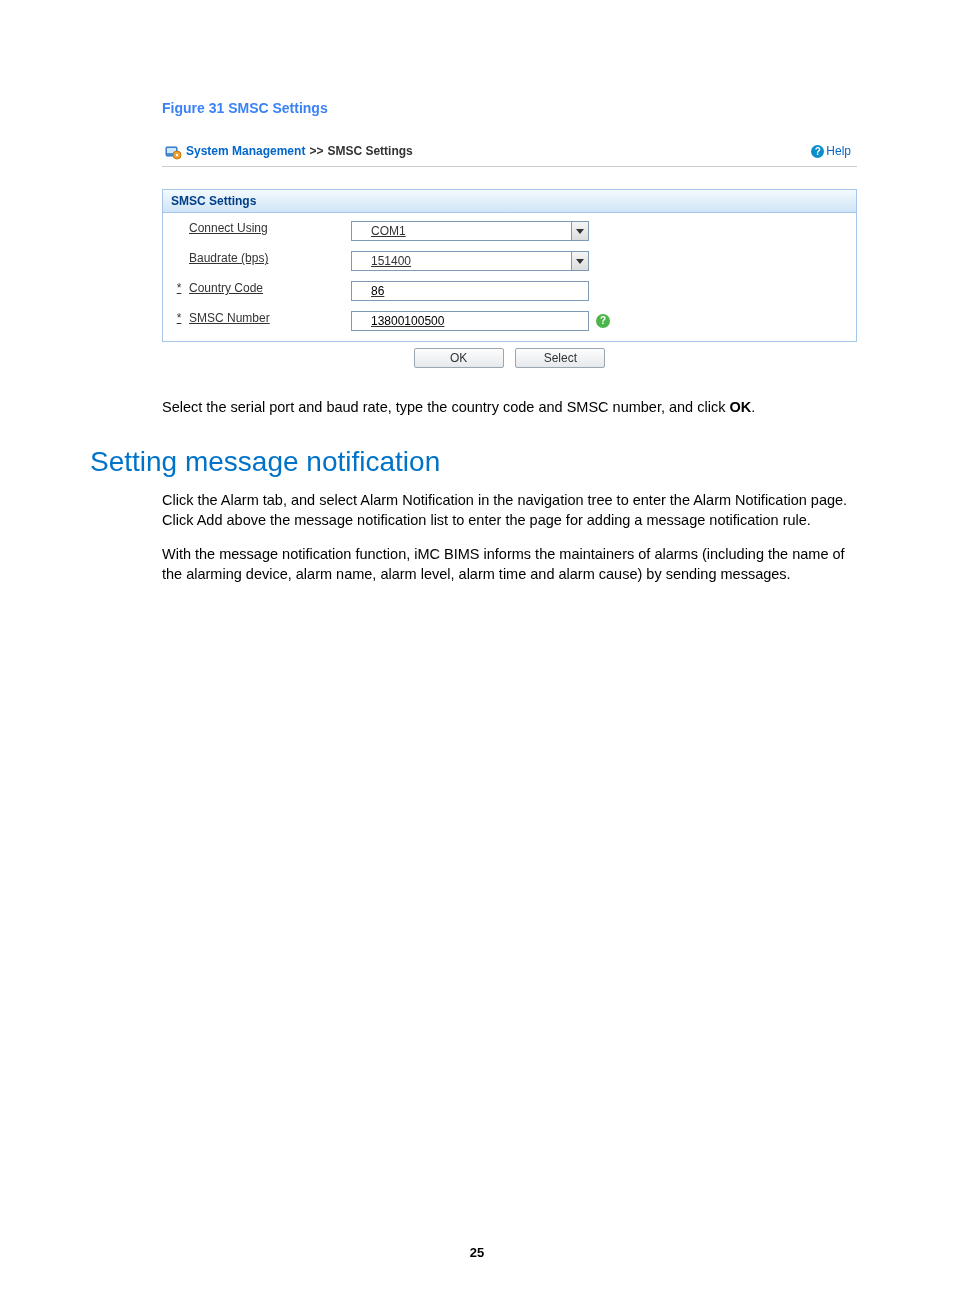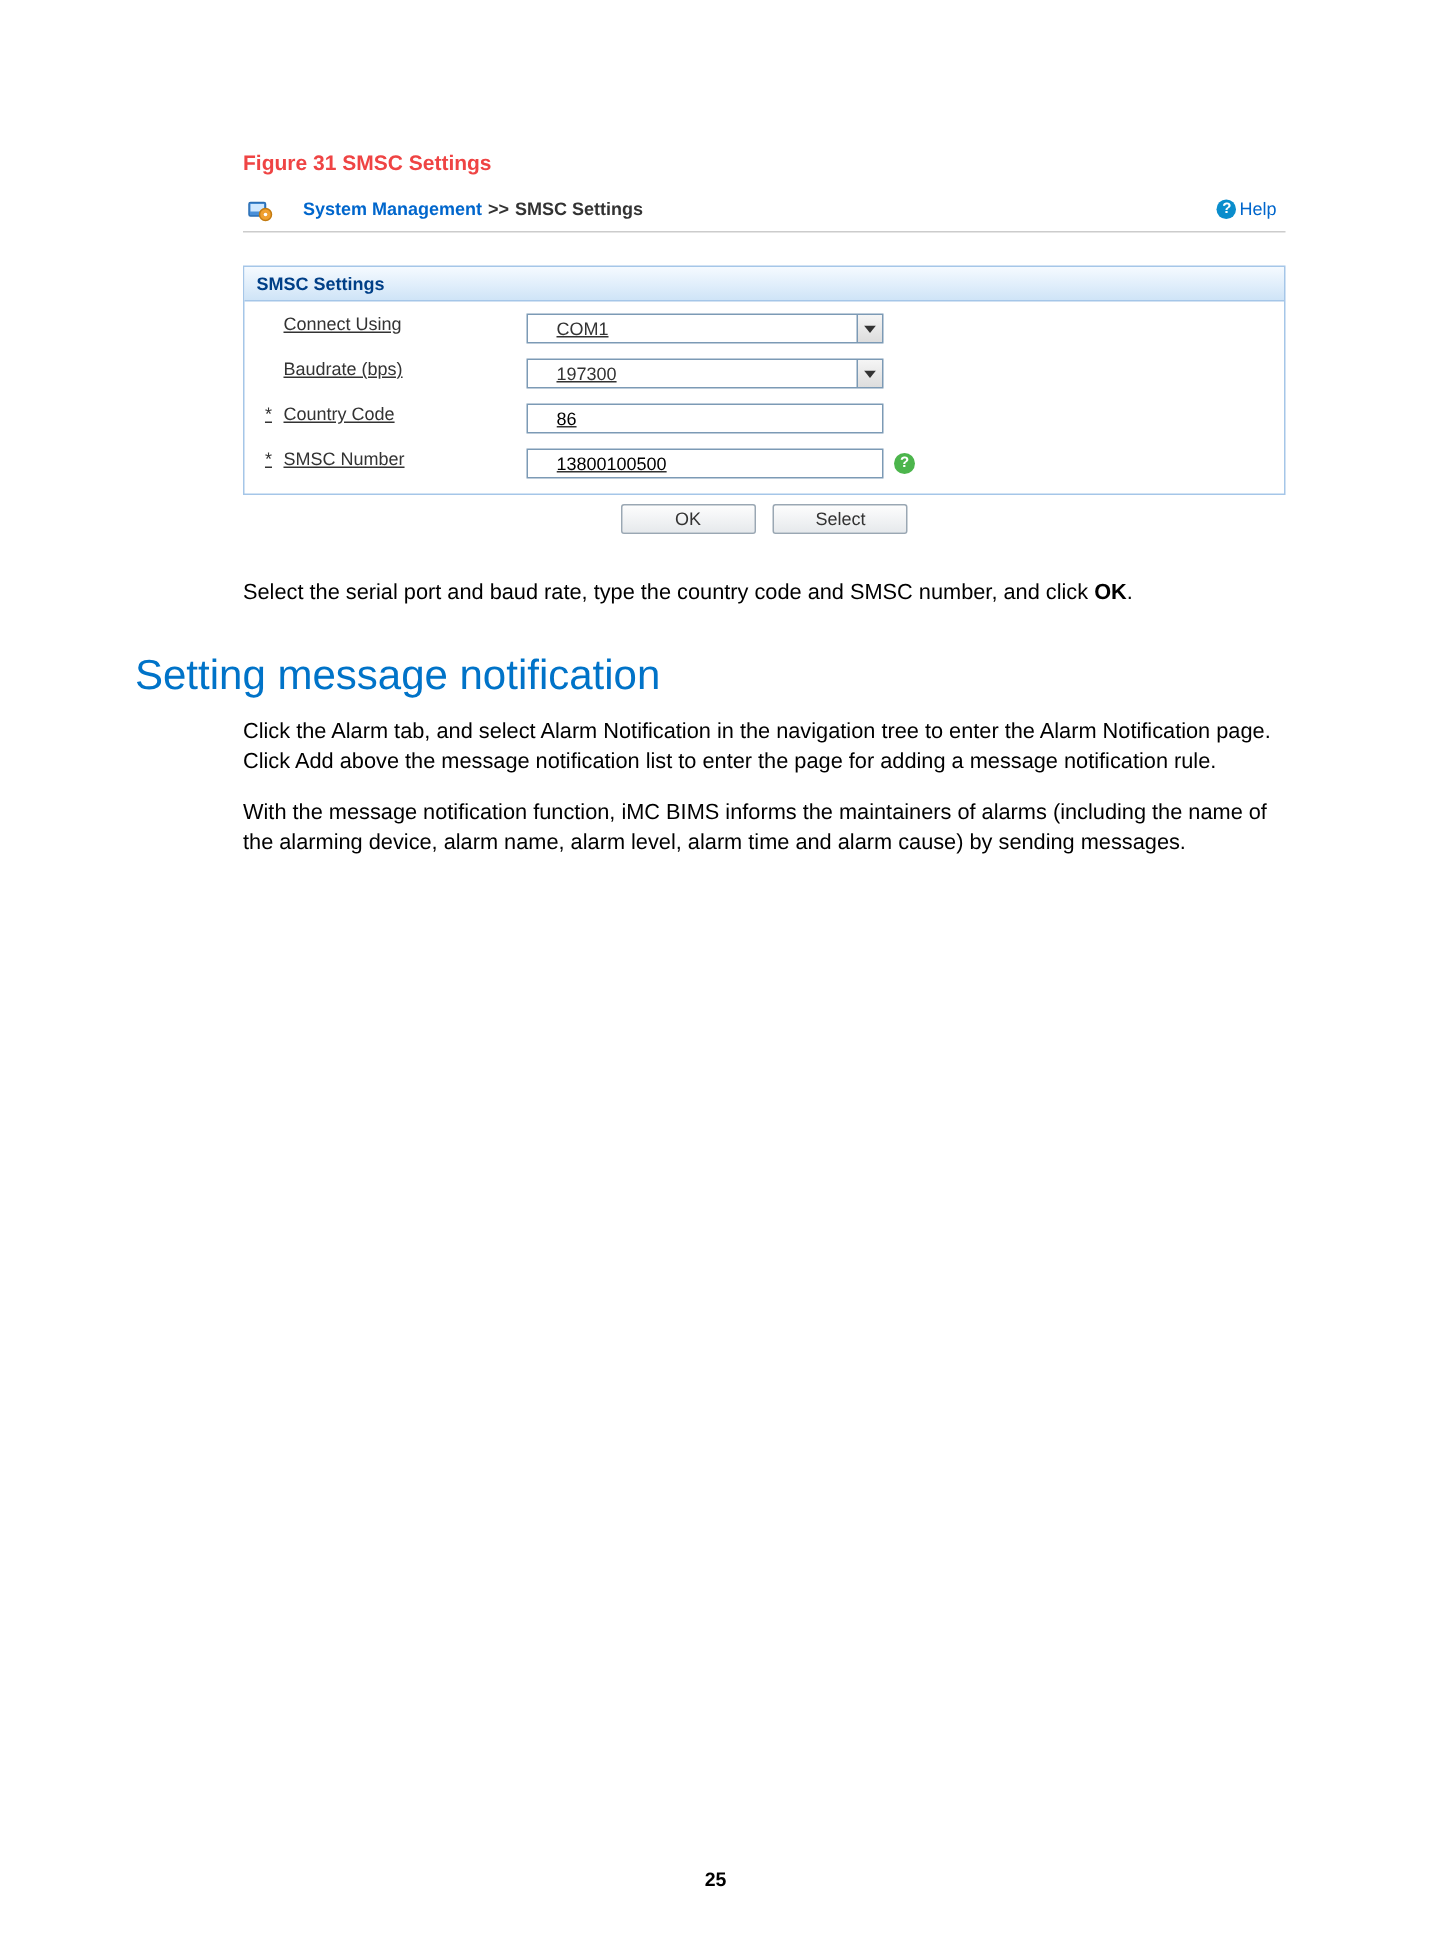--- a/index.html
+++ b/index.html
@@ -11,25 +11,25 @@
     background: #fff;
     width: 954px;
   }
   .page {
     padding: 100px 90px 50px 90px;
     box-sizing: border-box;
     position: relative;
     min-height: 1296px;
   }
   .figure-caption {
-    color: #ef4444;
+    color: #3b82f6;
     font-weight: bold;
     font-size: 14px;
     margin-left: 72px;
-    margin-bottom: 10px;
+    margin-bottom: 22px;
     font-family: Arial, sans-serif;
   }
   .screenshot-outer {
     margin-left: 72px;
     width: 695px;
   }
   .breadcrumb-row {
     display: flex;
     align-items: center;
     justify-content: space-between;
@@ -43,21 +43,20 @@
   }
   .system-icon {
     width: 18px;
     height: 18px;
     display: inline-block;
     margin-right: 4px;
   }
   .sys-mgmt {
     color: #0066cc;
     font-weight: bold;
-    margin-left: 16px;
   }
   .bc-sep {
     color: #333;
     font-weight: bold;
     margin: 0 4px;
   }
   .bc-current {
     color: #333;
     font-weight: bold;
   }
@@ -254,21 +253,21 @@
               </span>
             </div>
           </div>
         </div>
 
         <div class="form-row">
           <div class="req-col"></div>
           <div class="label-col">Baudrate (bps)</div>
           <div class="input-col">
             <div class="select-box">
-              <span>197300</span>
+              <span>151400</span>
               <span class="select-arrow">
                 <svg width="8" height="5">
                     <polygon points="0,0 8,0 4,5" fill="#333"></polygon>
                   </svg>
               </span>
             </div>
           </div>
         </div>
 
         <div class="form-row">

